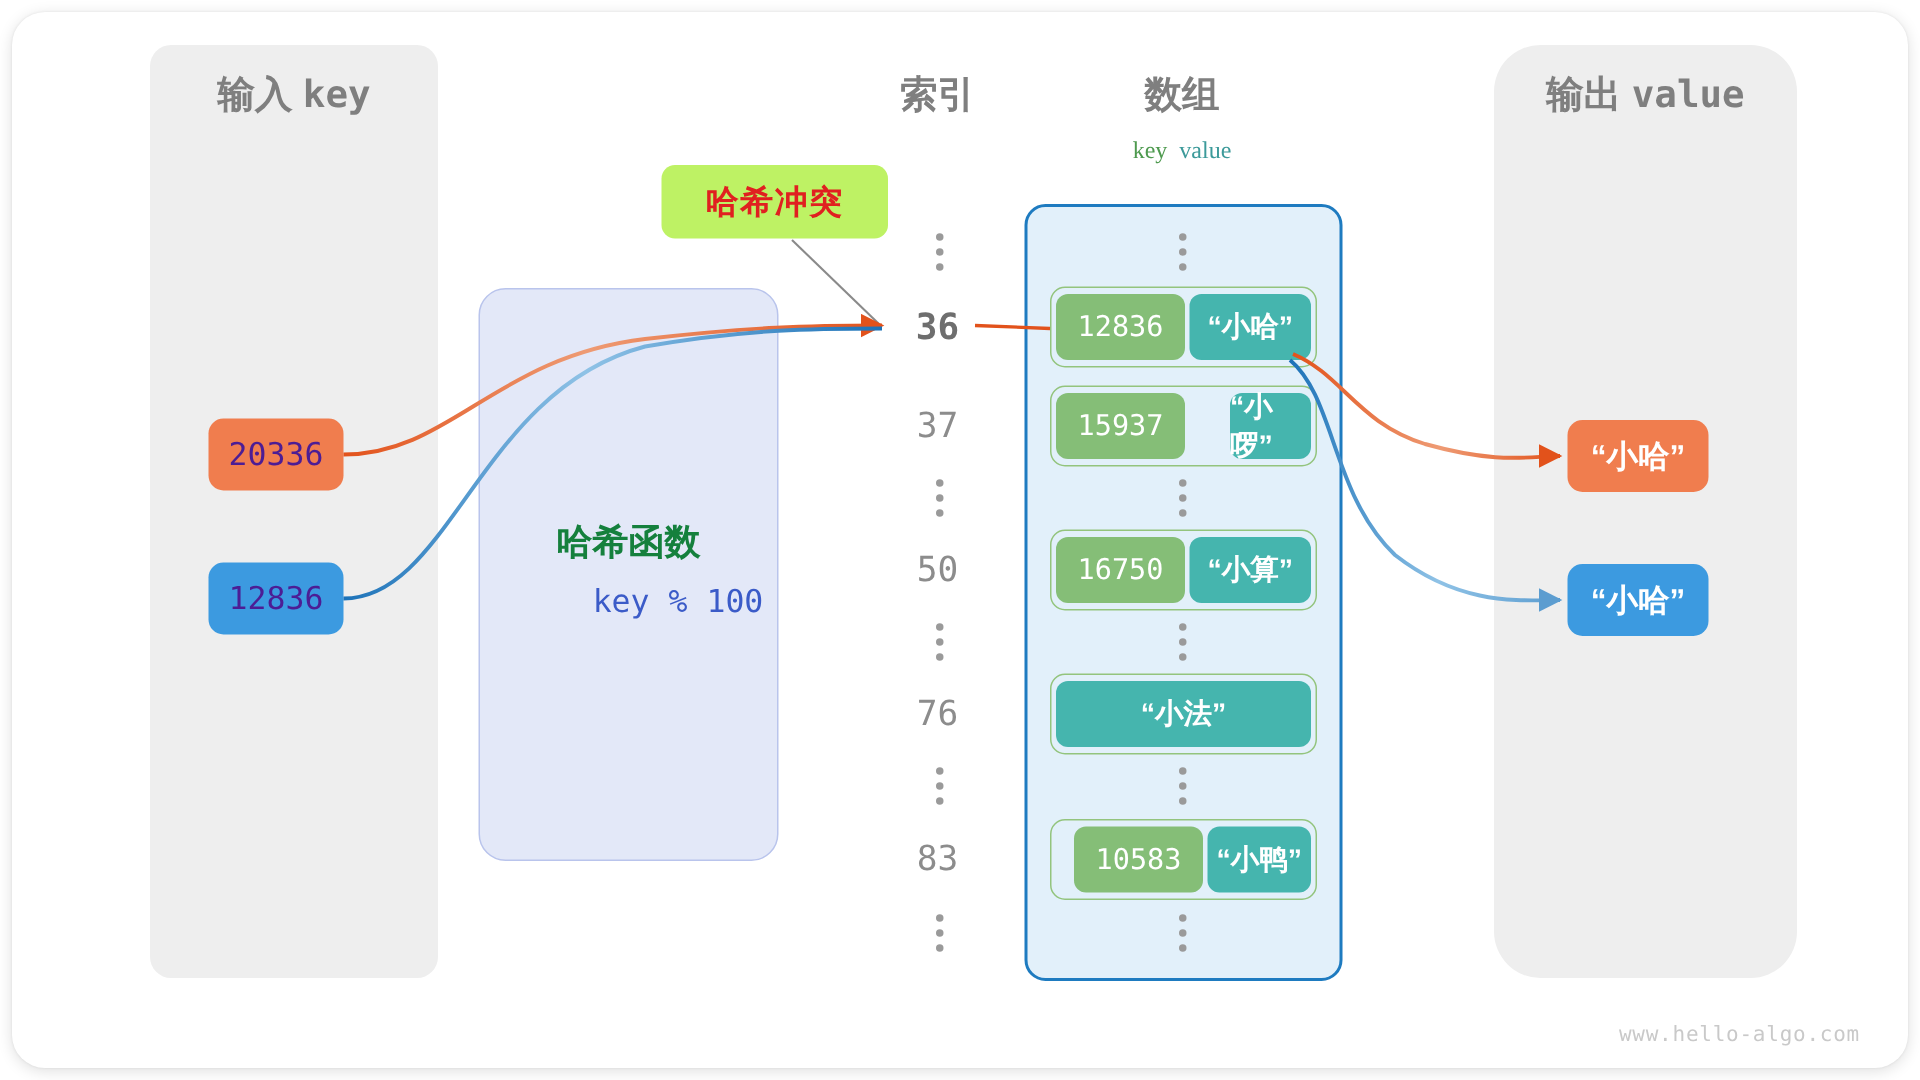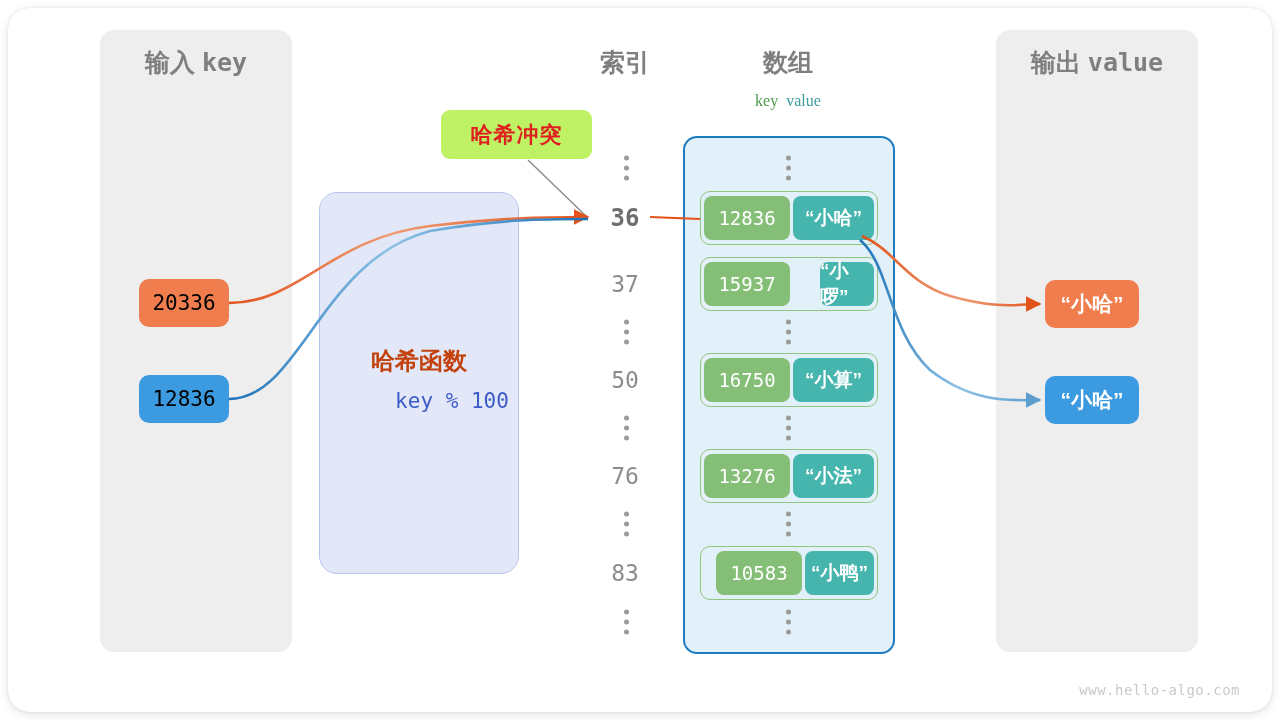--- a/index.html
+++ b/index.html
@@ -27,21 +27,21 @@
     box-shadow: 0 2px 10px rgba(0,0,0,0.13), 0 0 2px rgba(0,0,0,0.08);
   }
   
   .panel {
     position: absolute;
     background: #EEEEEE;
     border-radius: 14px;
     padding-left: 24px;
   }
   #panel-input  { left: 100px;  top: 30px; width: 168px; height: 622px; }
-  #panel-output { left: 996px;  top: 30px; width: 178px; height: 622px; }
+  #panel-output { left: 996px;  top: 30px; width: 178px; height: 622px; border-radius: 31px; }
   .panel-title {
     position: absolute;
     top: 16px;
     left: 0;
     width: 100%;
     text-align: center;
     font-size: 25px;
     font-weight: bold;
     color: #7F7F7F;
     white-space: nowrap;
@@ -87,21 +87,21 @@
     box-sizing: border-box;
   }
   #hash-title {
     position: absolute;
     left: 0;
     top: 152px;
     width: 100%;
     text-align: center;
     font-size: 24px;
     font-weight: bold;
-    color: #c2410c;
+    color: #15803d;
   }
   #hash-expr {
     position: absolute;
     left: 0;
     top: 196px;
     width: 100%;
     text-align: center;
     font-family: "DejaVu Sans Mono", monospace;
     font-size: 21px;
     color: #3B5BC8;
@@ -126,21 +126,21 @@
   }
   
   .key-chip {
     position: absolute;
     width: 90px;
     height: 48px;
     border-radius: 10px;
     display: flex;
     align-items: center;
     justify-content: center;
-    color: #000000;
+    color: #4c1d95;
     font-family: "DejaVu Sans Mono", monospace;
     font-size: 21px;
   }
   #key-chip-0 { left: 139px; top: 279px; background: #F07D4E; }
   #key-chip-1 { left: 139px; top: 375px; background: #3C9AE0; }
   
   .out-chip {
     position: absolute;
     width: 94px;
     height: 48px;
@@ -342,21 +342,20 @@
       <div class="pair" style="top: 380px;">
         <div class="kbox">16750</div>
         <div class="vbox">“小算”</div>
       </div>
       <div class="dots" style="left: 788px; top: 428px;">
         <i></i>
         <i></i>
         <i></i>
       </div>
       <div class="pair" style="top: 476px;">
-        <div class="kbox">13276</div>
         <div class="vbox">“小法”</div>
       </div>
       <div class="dots" style="left: 788px; top: 524px;">
         <i></i>
         <i></i>
         <i></i>
       </div>
       <div class="pair" style="top: 573px; padding-left: 15px;">
         <div class="kbox">10583</div>
         <div class="vbox">“小鸭”</div>

